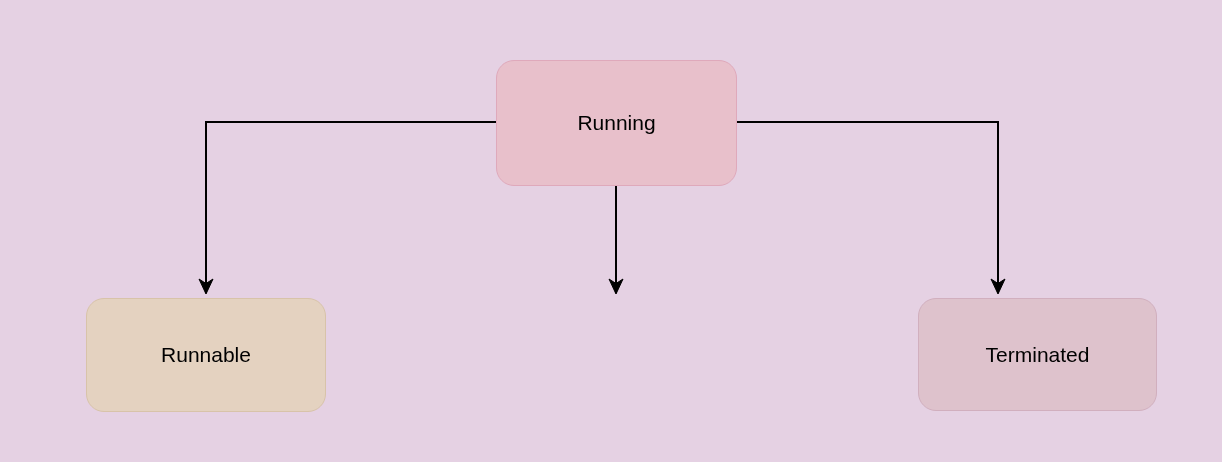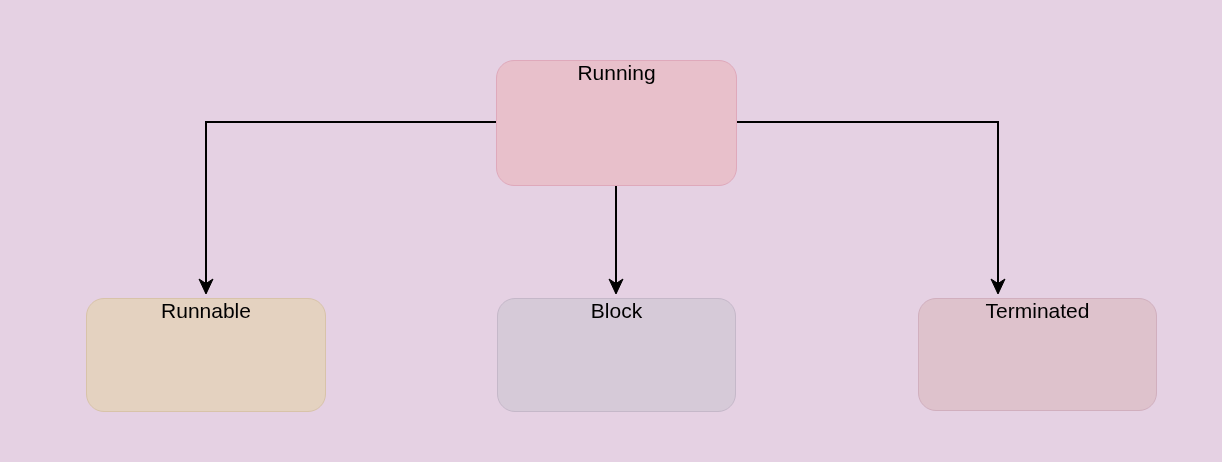--- a/index.html
+++ b/index.html
@@ -20,21 +20,21 @@
     width: 1222px;
     height: 462px;
     pointer-events: none;
   }
   .node {
     position: absolute;
     box-sizing: border-box;
     border: 1px solid transparent;
     border-radius: 18px;
     display: flex;
-    align-items: flex-start;
+    align-items: center;
     justify-content: center;
     font-size: 21px;
     color: #000000;
   }
   .node-running    { left: 496px; top: 60px;  width: 241px; height: 126px; }
   .node-runnable   { left: 86px;  top: 298px; width: 240px; height: 114px; }
   .node-block      { left: 497px; top: 298px; width: 239px; height: 114px; }
   .node-terminated { left: 878px; top: 298px; width: 239px; height: 113px; }
   .node-label {
     white-space: nowrap;
@@ -57,21 +57,18 @@
   </svg>
 
   <div class="node node-running" style="background: rgb(232, 192, 203); border-color: rgb(223, 169, 187); color: rgb(0, 0, 0);">
     <span class="node-label">Running</span>
   </div>
 
   <div class="node node-runnable" style="background: rgb(228, 210, 192); border-color: rgb(216, 195, 169); color: rgb(0, 0, 0);">
     <span class="node-label">Runnable</span>
   </div>
 
-  <div class="node node-block" style="background: rgb(214, 202, 216); border-color: rgb(197, 184, 201); color: rgb(0, 0, 0);">
-    <span class="node-label">Block</span>
-  </div>
 
   <div class="node node-terminated" style="background: rgb(222, 194, 204); border-color: rgb(209, 175, 190); color: rgb(0, 0, 0); margin-left: 40px;">
     <span class="node-label">Terminated</span>
   </div>
 
 </div>
 
 </body></html>

